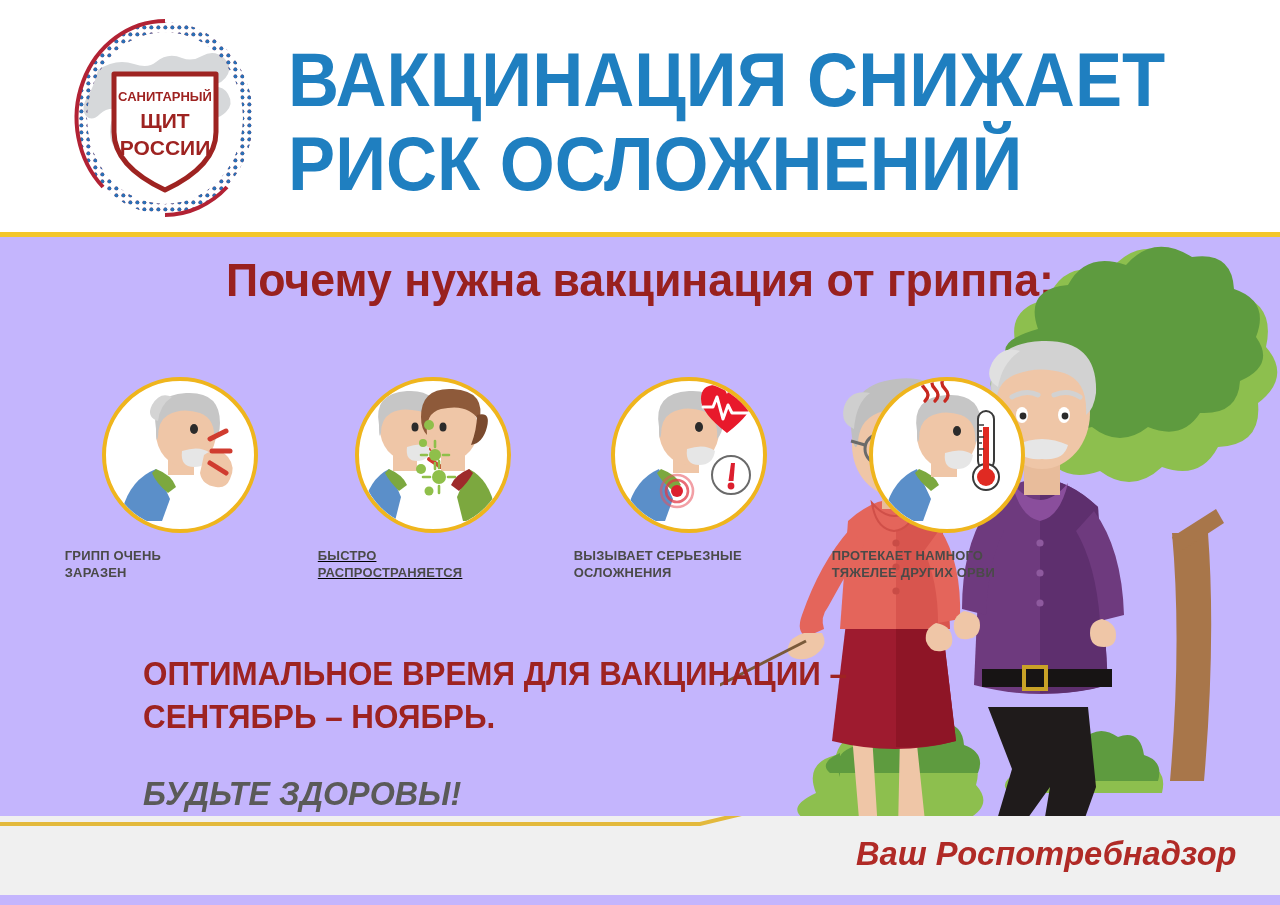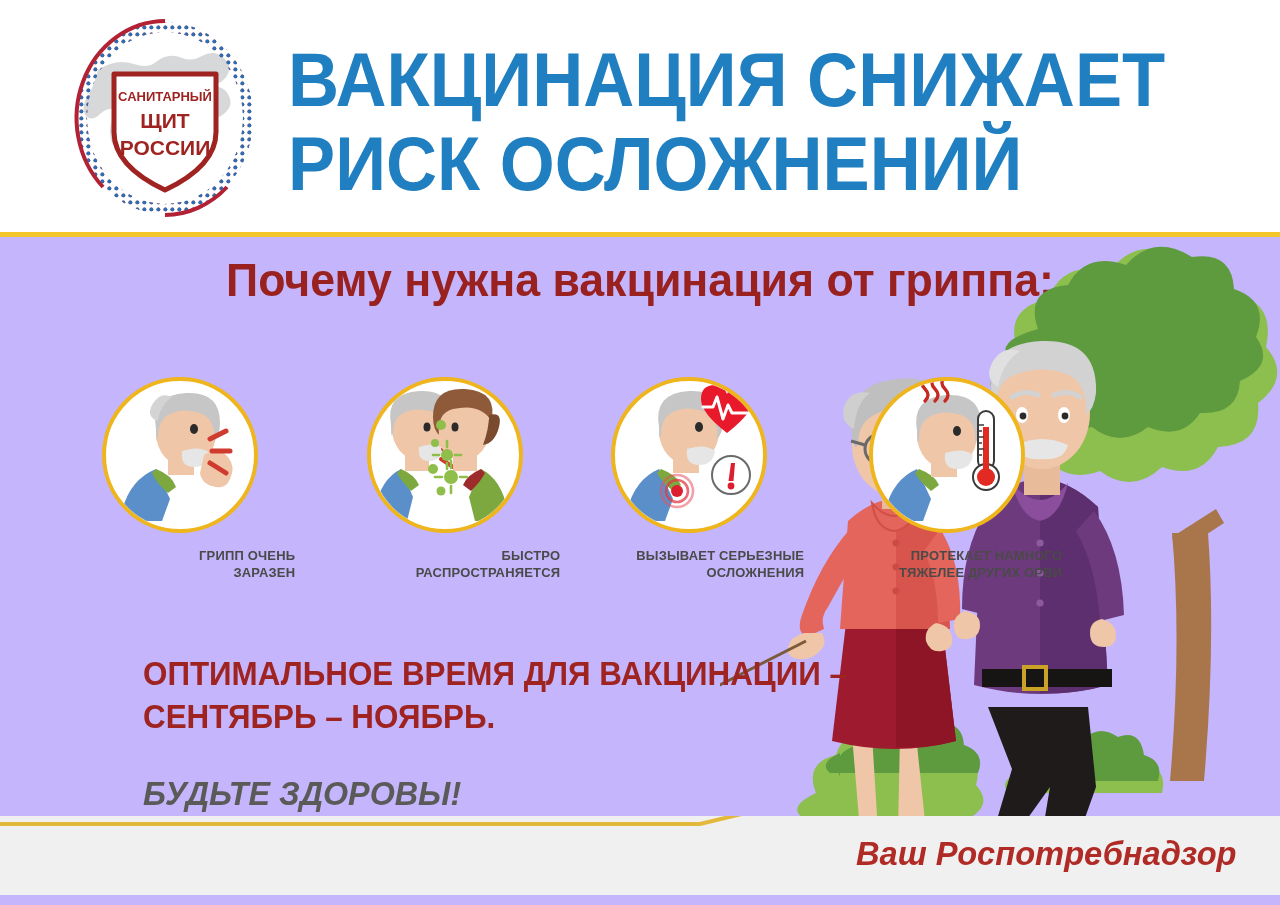--- a/index.html
+++ b/index.html
@@ -32,21 +32,21 @@
 
   #subtitle{
     position:absolute;left:0;top:15px;width:1280px;text-align:center;
     font-family:"Liberation Sans Narrow","Liberation Sans",sans-serif;
     font-weight:bold;color:#99211F;font-size:47px;line-height:56px;
     transform:scaleX(0.95);
   }
 
   
   #icon-row{position:absolute;left:60px;top:140px;width:1010px;height:230px;}
-  .icon-cell{position:absolute;top:0;width:240px;text-align:right;}
+  .icon-cell{position:absolute;top:0;width:240px;text-align:left;}
   .circle{
     position:relative;width:148px;height:148px;margin:0 auto;
     border-radius:50%;background:#ffffff;border:4px solid #EFB51D;
     overflow:hidden;
   }
   .circle svg{position:absolute;left:0;top:0;width:140px;height:140px;overflow:visible;}
   .icon-caption{
     margin-top:14px;
     font-family:"Liberation Sans Narrow","Liberation Sans",sans-serif;
     font-weight:bold;color:#4A4A48;font-size:13.5px;line-height:17px;
@@ -278,21 +278,21 @@
               <path d="M104 82 l16 10"></path>
             </g>
           </svg>
         </div>
         <div class="icon-caption">
           <div>ГРИПП ОЧЕНЬ</div>
           <div>ЗАРАЗЕН</div>
         </div>
       </div>
 
-      <div class="icon-cell" style="left:265px;">
+      <div class="icon-cell" style="left:253px;text-decoration:underline;">
         <div class="circle">
           <svg viewBox="0 0 140 140" xmlns="http://www.w3.org/2000/svg">
             <path d="M0 140 q4 -42 34 -54 l22 0 q14 24 10 54 z" fill="#FFFFFF"></path>
             <path d="M2 140 q4 -40 28 -52 l12 28 l-6 24 z" fill="#5B8FC9"></path>
             <path d="M30 88 q14 6 18 16 l-8 6 q-10 -10 -14 -18 z" fill="#7CA83F"></path>
             <path d="M34 58 h24 v32 h-24 z" fill="#EFC6A7"></path>
             <ellipse cx="48" cy="48" rx="27" ry="31" fill="#EFC6A7"></ellipse>
             <path d="M20 44 q-6 -32 28 -34 q32 -2 32 28 q0 12 -6 18 q2 -22 -14 -26 q-18 -4 -28 2 q-10 6 -10 20 q-2 8 -2 -8 z" fill="#C6C6C6"></path>
             <ellipse cx="56" cy="46" rx="3.5" ry="4.6" fill="#2B2B2B"></ellipse>
             <path d="M48 66 q16 -6 24 2 q-2 12 -14 12 q-12 0 -10 -14 z" fill="#E6E6E6"></path>

